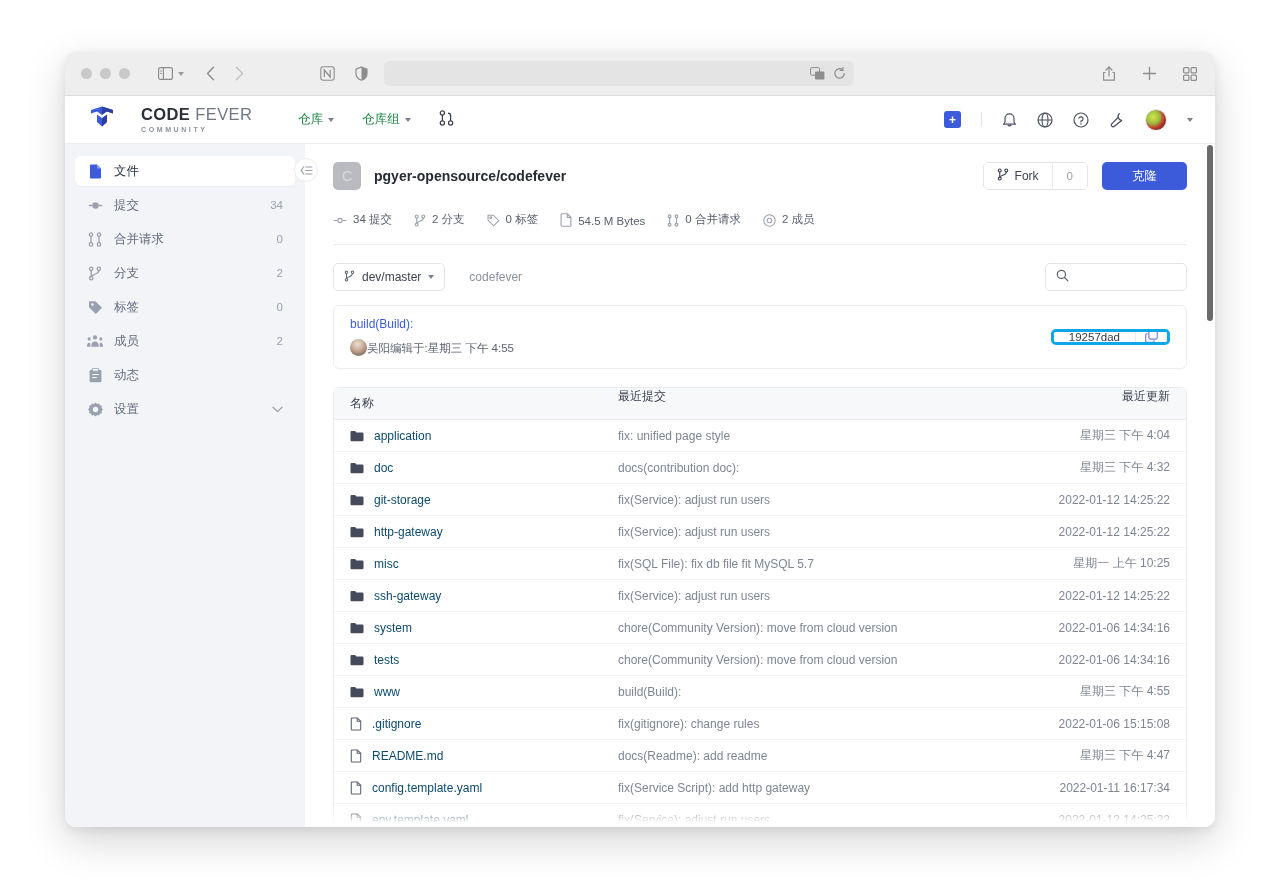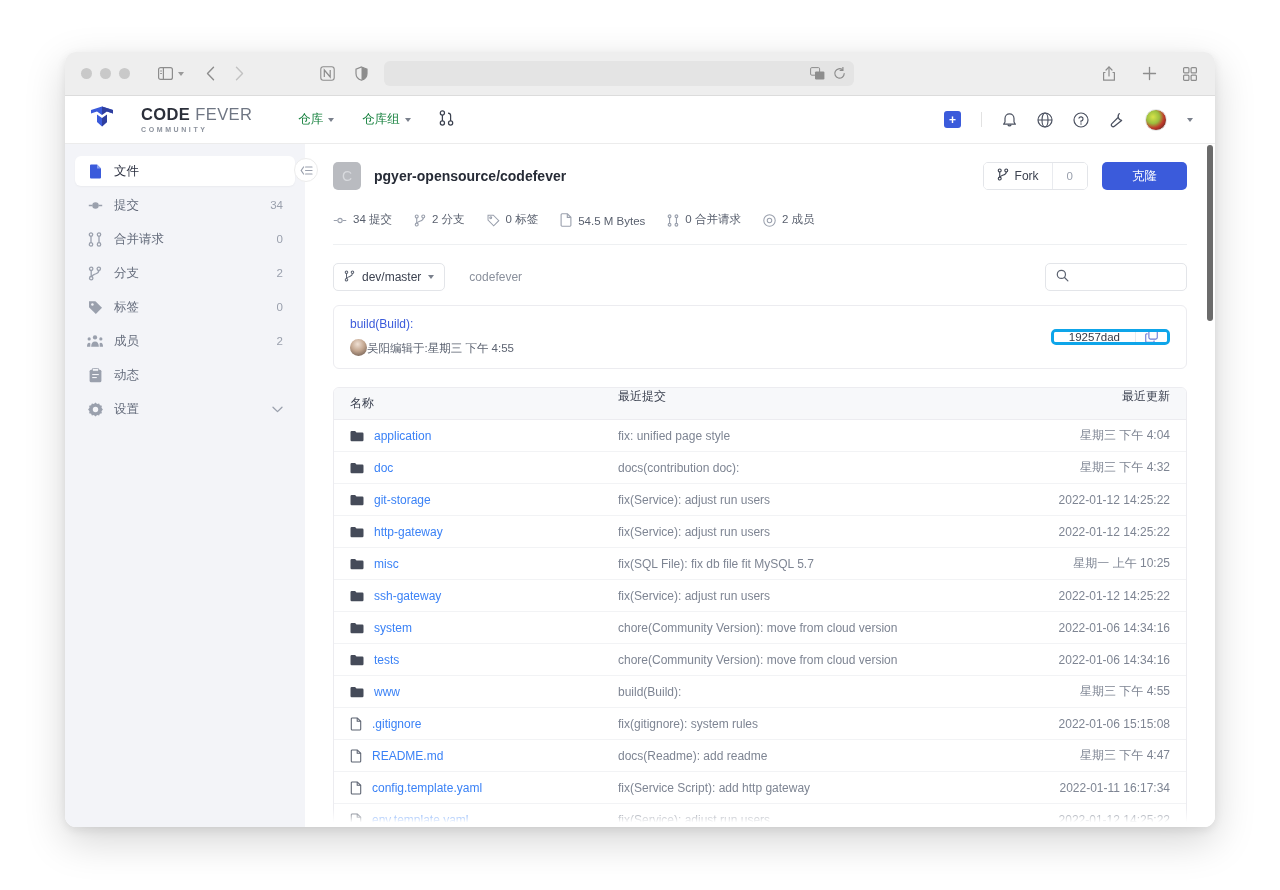--- a/index.html
+++ b/index.html
@@ -149,21 +149,21 @@
   .ftable { margin-top: 18px; border:1px solid #ececf0; border-top-left-radius:6px; border-top-right-radius:6px; overflow:hidden; }
   .fhead {
     display:flex; height: 32px;
     background:#f7f8fa; border-bottom:1px solid #ececf0;
     font-size: 12px; color:#3b4150; padding: 0 16px;
   }
   .frow {
     display:flex; align-items:center; height: 32px;
     border-bottom:1px solid #f2f3f5; font-size: 12px; padding: 0 16px; cursor:pointer;
   }
-  .c-name { width: 268px; display:flex; align-items:center; gap:10px; color:#3b82f6; flex-shrink:0; }
+  .c-name { width: 268px; display:flex; align-items:center; gap:10px; color:#0c4a6e; flex-shrink:0; }
   .c-commit { flex:1; color:#7e8593; overflow:hidden; white-space:nowrap; text-overflow:ellipsis; }
   .c-time { width: 160px; text-align:right; color:#7e8593; flex-shrink:0; }
   .fhead .c-name, .fhead .c-commit, .fhead .c-time { color:#3b4150; }
   .ficon { color:#454b59; display:flex; align-items:center; }
 
   
   .pagescroll {
     position:absolute; right: 2px; top: 93px;
     width: 6px; height: 176px; border-radius:3px; background:#6b6b6b;
   }
@@ -710,21 +710,21 @@
               <div class="frow">
                 <div class="c-name">
                   <span class="ficon">
                     <svg width="12" height="14" viewBox="0 0 13 15" fill="none" stroke="#5b6270" stroke-width="1.15">
                       <path d="M1.4 1.9 A1 1 0 0 1 2.4 0.9 H7.9 L11.6 4.6 V13.1 A1 1 0 0 1 10.6 14.1 H2.4 A1 1 0 0 1 1.4 13.1 Z"></path>
                       <polyline points="7.8,1 7.8,4.6 11.5,4.6"></polyline>
                     </svg>
                   </span>
                   <span>.gitignore</span>
                 </div>
-                <div class="c-commit">fix(gitignore): system rules</div>
+                <div class="c-commit">fix(gitignore): change rules</div>
                 <div class="c-time">2022-01-06 15:15:08</div>
               </div>
               <div class="frow">
                 <div class="c-name">
                   <span class="ficon">
                     <svg width="12" height="14" viewBox="0 0 13 15" fill="none" stroke="#5b6270" stroke-width="1.15">
                       <path d="M1.4 1.9 A1 1 0 0 1 2.4 0.9 H7.9 L11.6 4.6 V13.1 A1 1 0 0 1 10.6 14.1 H2.4 A1 1 0 0 1 1.4 13.1 Z"></path>
                       <polyline points="7.8,1 7.8,4.6 11.5,4.6"></polyline>
                     </svg>
                   </span>

